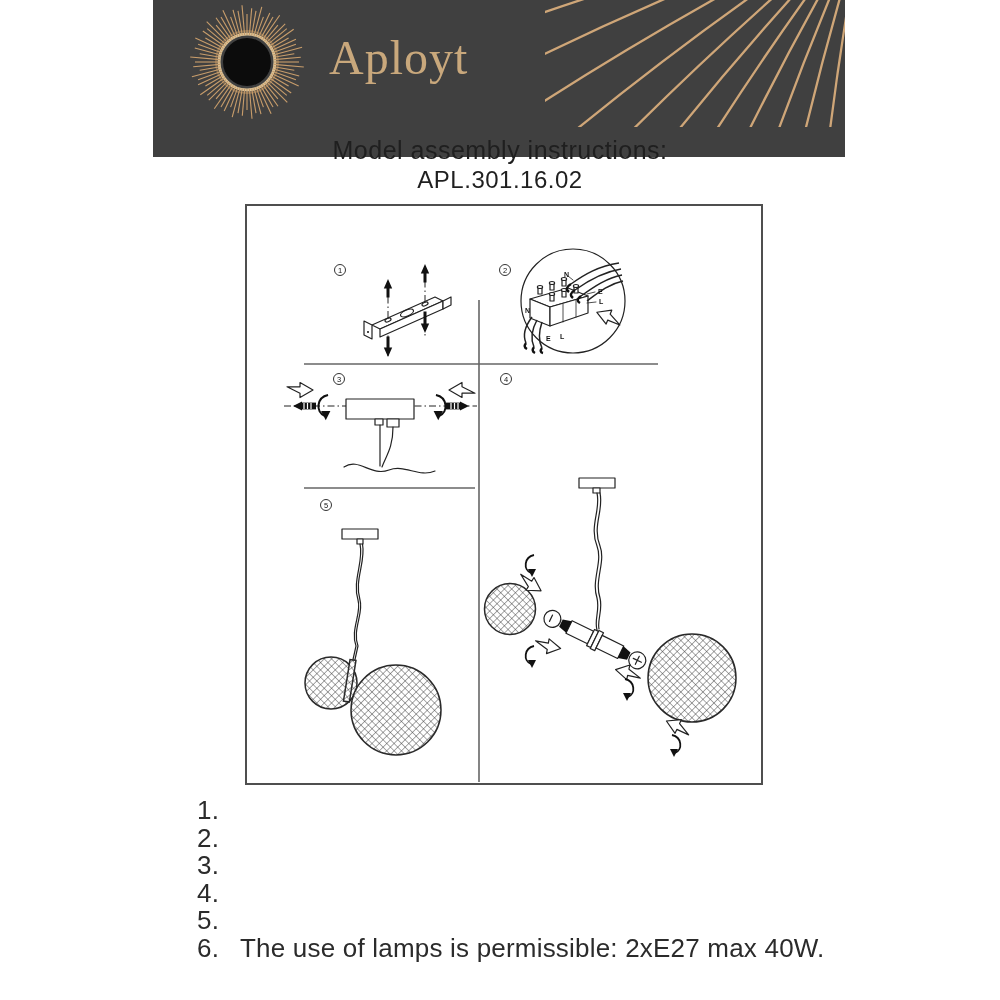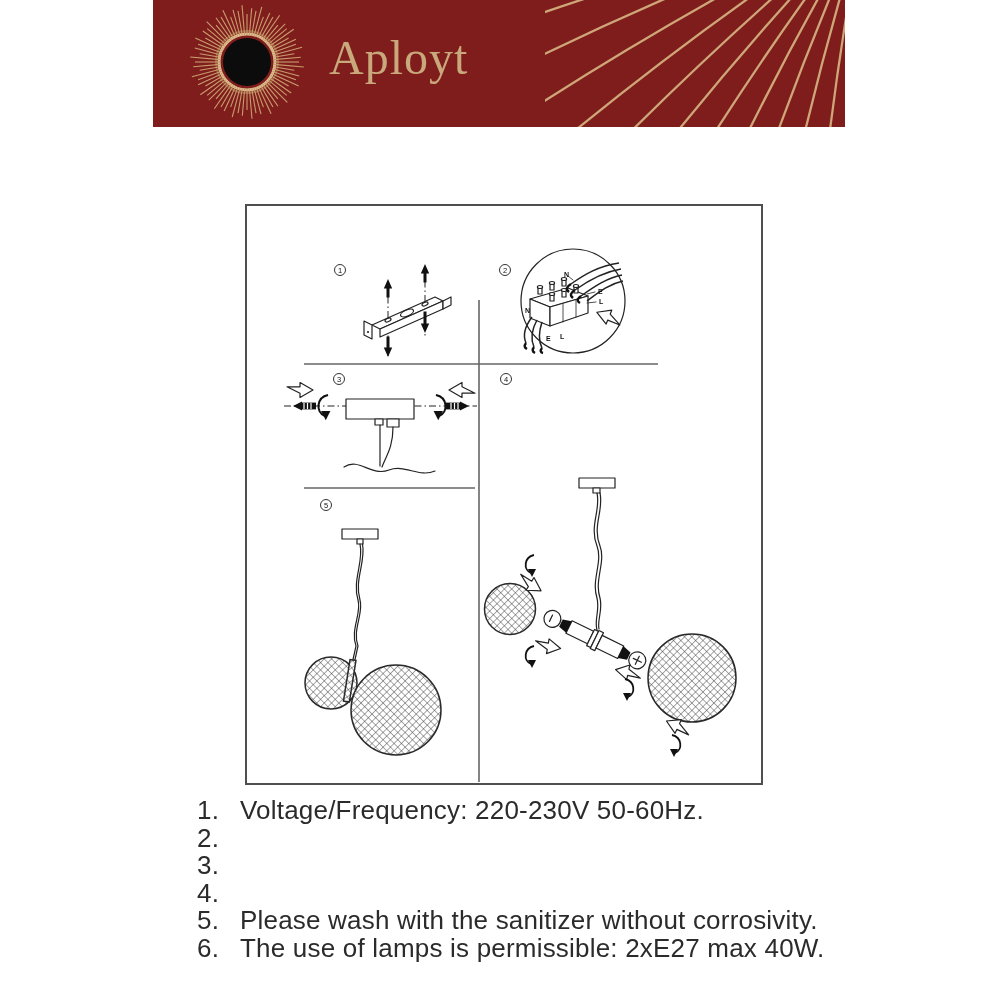--- a/index.html
+++ b/index.html
@@ -1,18 +1,18 @@
 <!DOCTYPE html>
 <html><head>
 <meta charset="utf-8">
 <style>
   html,body{margin:0;padding:0;background:#fff;}
   .page{position:relative;width:1000px;height:1000px;background:#fff;overflow:hidden;
         font-family:"Liberation Sans",sans-serif;color:#2b2b2b;}
-  .banner{position:absolute;left:153px;top:0;width:692px;height:127px;background:#7f1d1d;}
+  .banner{position:absolute;left:153px;top:0;width:692px;height:157px;background:#404040;}
   .brand{position:absolute;left:176px;top:30px;font-family:"Liberation Serif",serif;
          font-size:48px;font-weight:400;color:#c9a87c;letter-spacing:1px;}
   .logo-svg{position:absolute;left:28px;top:0;width:132px;height:127px;}
   .rays-svg{position:absolute;right:0;top:0;width:300px;height:127px;}
   [data-name="starburst-rays"] line{stroke:#c89d6b;stroke-width:1.1;}
   [data-name="banner-rays"] path{stroke:#cfa678;stroke-width:2.3;fill:none;}
   .titleblock{position:absolute;left:0;top:135px;width:1000px;text-align:center;color:#1f1f1f;}
   .title{font-size:25px;line-height:30px;letter-spacing:.5px;}
   .model{font-size:24px;line-height:29px;letter-spacing:.5px;}
   .dbox{position:absolute;left:245px;top:204px;width:514px;height:577px;border:2px solid #4f4f4f;}
@@ -132,20 +132,24 @@
           <path d="M318,-80 Q166,80 35,257"></path>
           <path d="M318,-80 Q149,61 -2,222"></path>
           <path d="M318,-80 Q133,41 -34,184"></path>
           <path d="M318,-80 Q121,19 -62,141"></path>
           <path d="M318,-80 Q111,-5 -85,96"></path>
           <path d="M318,-80 Q104,-29 -103,49"></path>
         </g>
     </svg>
   </div>
 
+  <div class="titleblock" data-name="heading-block">
+    <div class="title" data-name="page-title">Model assembly instructions:</div>
+    <div class="model" data-name="model-number">APL.301.16.02</div>
+  </div>
 
   <div class="dbox" data-name="assembly-diagram-box">
     <svg viewBox="0 0 514 577" width="514" height="577" data-name="assembly-diagram">
       <defs>
         <pattern id="mesh" width="5.2" height="5.2" patternUnits="userSpaceOnUse" patternTransform="rotate(45)">
           <rect width="5.2" height="5.2" fill="#fff"></rect>
           <path d="M0 0H5.2M0 0V5.2" stroke="#3c3c3c" stroke-width="0.9" fill="none"></path>
         </pattern>
         <path id="barrowP" d="M0,-3.2 L13,-3.2 L13,-7.5 L26,0 L13,7.5 L13,3.2 Z"></path>
         <g id="rotP">
@@ -303,34 +307,32 @@
           <circle r="5.5"></circle>
             <text y="2.8">5</text>
           </g>
       </g>
     </svg>
   </div>
 
   <div class="list" data-name="instruction-list">
     <div class="li" data-name="list-item">
       <span class="num" data-name="item-number">1.</span>
-      <span data-name="item-text">Voltage/Frequency: 220-230V 50-60Hz.</span>
       </div>
     <div class="li" data-name="list-item">
       <span class="num" data-name="item-number">2.</span>
       </div>
     <div class="li" data-name="list-item">
       <span class="num" data-name="item-number">3.</span>
       </div>
     <div class="li" data-name="list-item">
       <span class="num" data-name="item-number">4.</span>
       </div>
     <div class="li" data-name="list-item">
       <span class="num" data-name="item-number">5.</span>
-      <span data-name="item-text">Please wash with the sanitizer without corrosivity.</span>
       </div>
     <div class="li" data-name="list-item">
       <span class="num" data-name="item-number">6.</span>
       <span data-name="item-text">The use of lamps is permissible: 2xE27 max 40W.</span>
       </div>
   </div>
 
 </div>
 
 </body></html>

